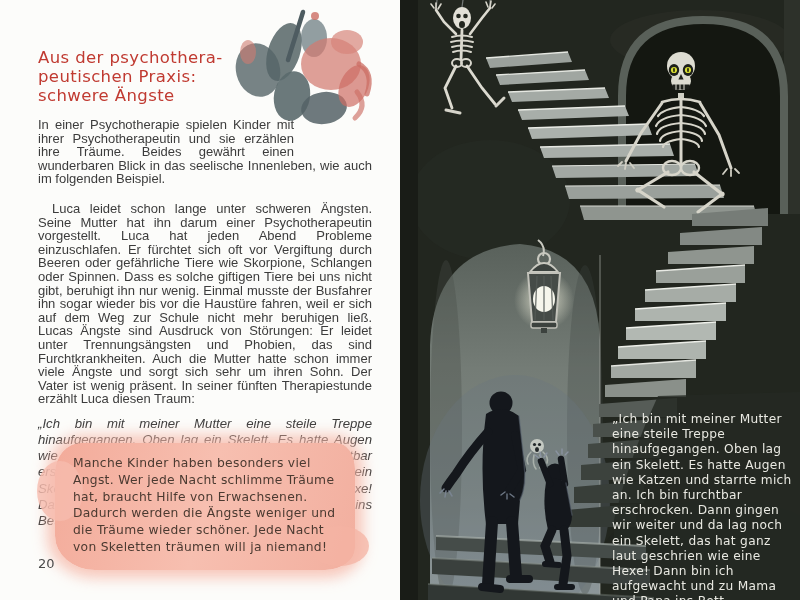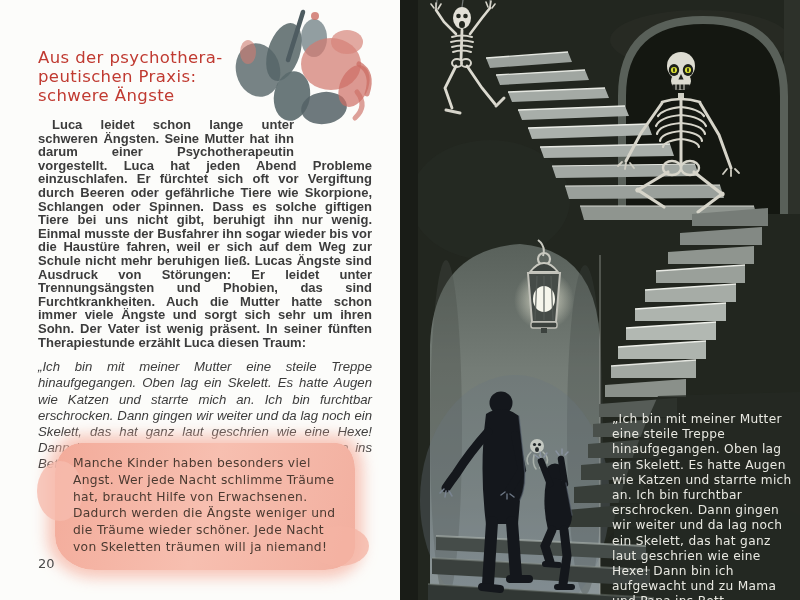--- a/index.html
+++ b/index.html
@@ -2,21 +2,21 @@
 <html lang="de"><head>
 <meta charset="utf-8">
 <style>
   html,body{margin:0;padding:0;background:#888;}
   #spread{position:relative;width:800px;height:600px;overflow:hidden;font-family:"Liberation Sans",sans-serif;background:#fbfbf8;}
   
   #left-page{position:absolute;left:0;top:0;width:400px;height:600px;background:#fcfcfa;}
   .lp-inner{position:absolute;left:38px;top:48px;width:334px;}
   .heading{font-family:"DejaVu Sans",sans-serif;color:#c03a31;font-size:16.5px;line-height:19px;letter-spacing:.4px;white-space:pre-line;font-weight:500;margin:0 0 13px 0;}
   .body-par{color:#3c3c3c;font-size:13px;line-height:13.6px;text-align:justify;margin:0;}
-  .case-par{text-indent:14px;margin-top:8px;font-weight:bold;}
+  .case-par{text-indent:14px;margin-top:16px;}
   .quote-par{font-style:italic;font-size:13.2px;line-height:16.2px;color:#3c3c3c;text-align:justify;margin-top:10px;}
   .art-spacer{float:right;width:78px;height:30px;}
   #watercolor-art{position:absolute;left:218px;top:6px;width:162px;height:122px;}
   
   #tip-box{position:absolute;left:55px;top:443px;width:266px;padding:12px 16px 14px 18px;
     background:linear-gradient(105deg,#f3ab9a,#f7bfb0 50%,#f2af9f);
     border-radius:26px 18px 30px 40px / 30px 26px 22px 34px;
     box-shadow:0 0 14px 8px rgba(245,182,166,.75);}
   #tip-box:before{content:"";position:absolute;left:-18px;top:18px;width:46px;height:60px;background:#f6bcae;border-radius:50%;opacity:.8;}
   #tip-box:after{content:"";position:absolute;right:-14px;bottom:4px;width:60px;height:40px;background:#f4b3a3;border-radius:50%;opacity:.75;}
@@ -51,20 +51,21 @@
         <path d="M85 6 L70 54" stroke="#37474c" stroke-width="4.5" stroke-linecap="round"></path>
         <circle cx="97" cy="10" r="4" fill="#c75b50" opacity=".8"></circle>
       </g>
     </svg>
 
     <div class="lp-inner">
       <h1 class="heading">Aus der psychothera-
 peutischen Praxis:
 schwere Ängste</h1>
       <div class="art-spacer"></div>
+      <p class="body-par">In einer Psychotherapie spielen Kinder mit ihrer Psychotherapeutin und sie erzählen ihre Träume. Beides gewährt einen wunderbaren Blick in das seelische Innenleben, wie auch im folgenden Beispiel.</p>
       <p class="body-par case-par">Luca leidet schon lange unter schweren Ängsten. Seine Mutter hat ihn darum einer Psychotherapeutin vorgestellt. Luca hat jeden Abend Probleme einzuschlafen. Er fürchtet sich oft vor Vergiftung durch Beeren oder gefährliche Tiere wie Skorpione, Schlangen oder Spinnen. Dass es solche giftigen Tiere bei uns nicht gibt, beruhigt ihn nur wenig. Einmal musste der Busfahrer ihn sogar wieder bis vor die Haustüre fahren, weil er sich auf dem Weg zur Schule nicht mehr beruhigen ließ. Lucas Ängste sind Ausdruck von Störungen: Er leidet unter Trennungsängsten und Phobien, das sind Furchtkrankheiten. Auch die Mutter hatte schon immer viele Ängste und sorgt sich sehr um ihren Sohn. Der Vater ist wenig präsent. In seiner fünften Therapiestunde erzählt Luca diesen Traum:</p>
       <p class="body-par quote-par">„Ich bin mit meiner Mutter eine steile Treppe hinaufgegangen. Oben lag ein Skelett. Es hatte Augen wie Katzen und starrte mich an. Ich bin furchtbar erschrocken. Dann gingen wir weiter und da lag noch ein Skelett, das hat ganz laut geschrien wie eine Hexe! Dann bin ich aufgewacht und zu Mama und Papa ins Bett gegangen.“</p>
     </div>
 
     <div id="tip-box">
       <p class="tip-text">Manche Kinder haben besonders viel Angst. Wer jede Nacht schlimme Träume hat, braucht Hilfe von Erwachsenen. Dadurch werden die Ängste weniger und die Träume wieder schöner. Jede Nacht von Skeletten träumen will ja niemand!</p>
     </div>
 
     <div id="page-number">20</div>
   </div>

